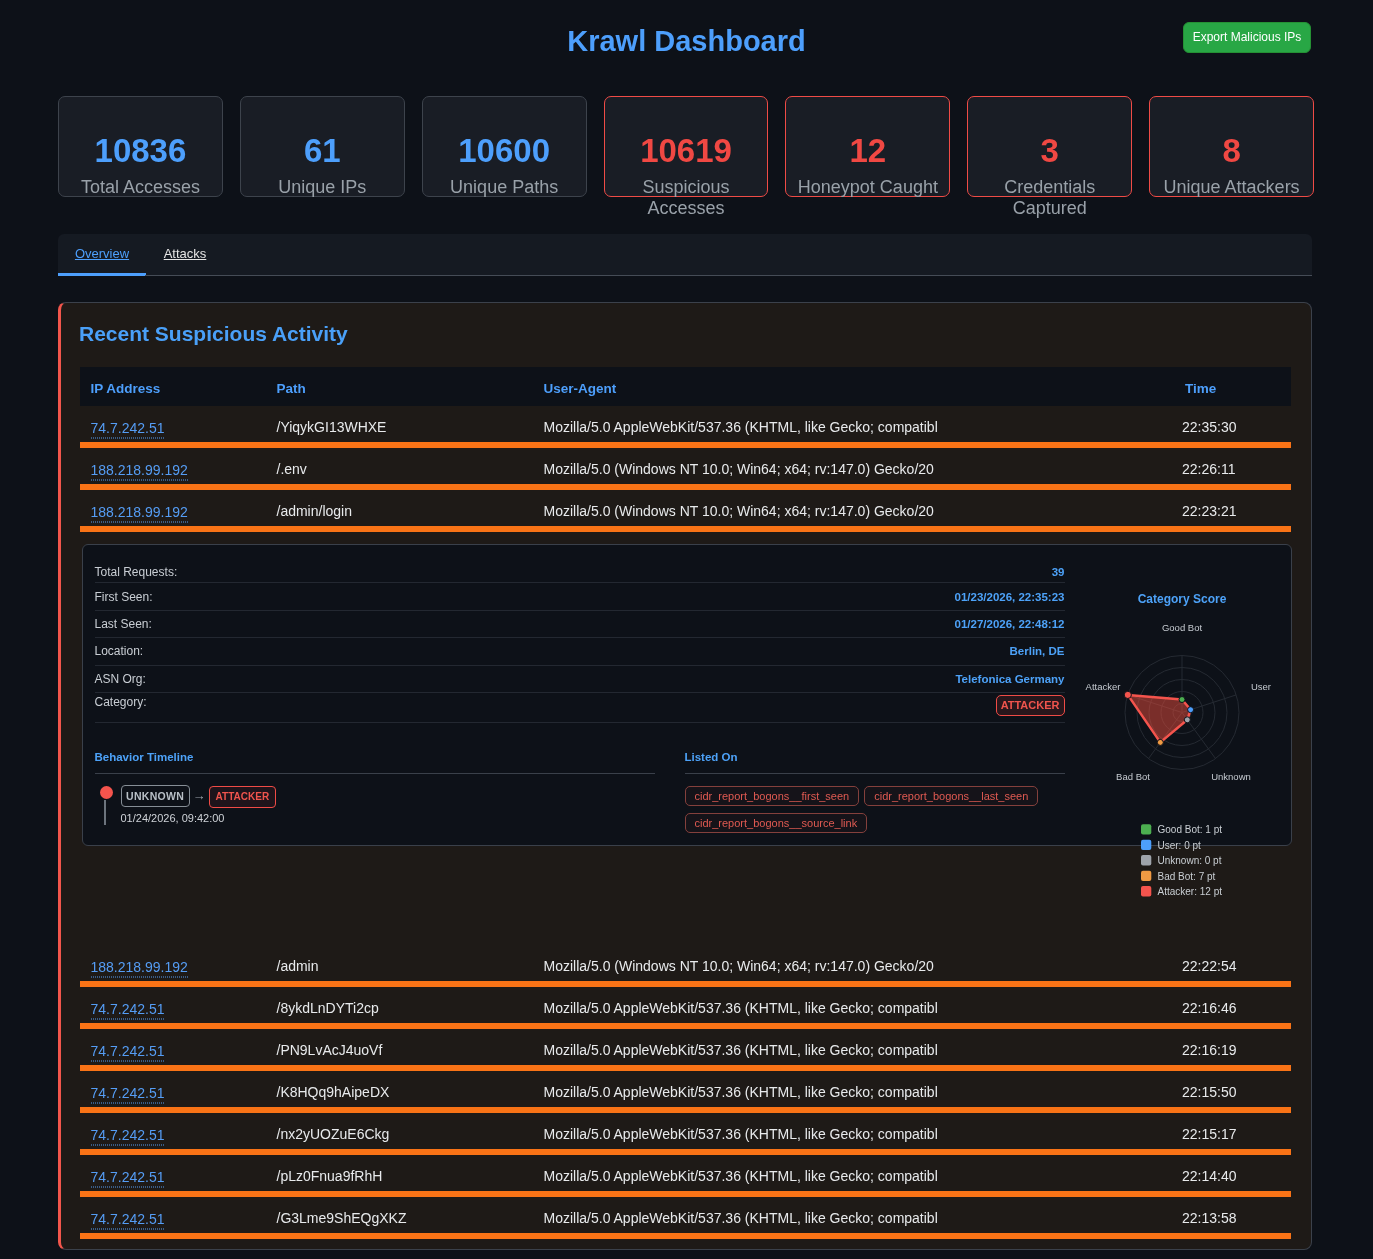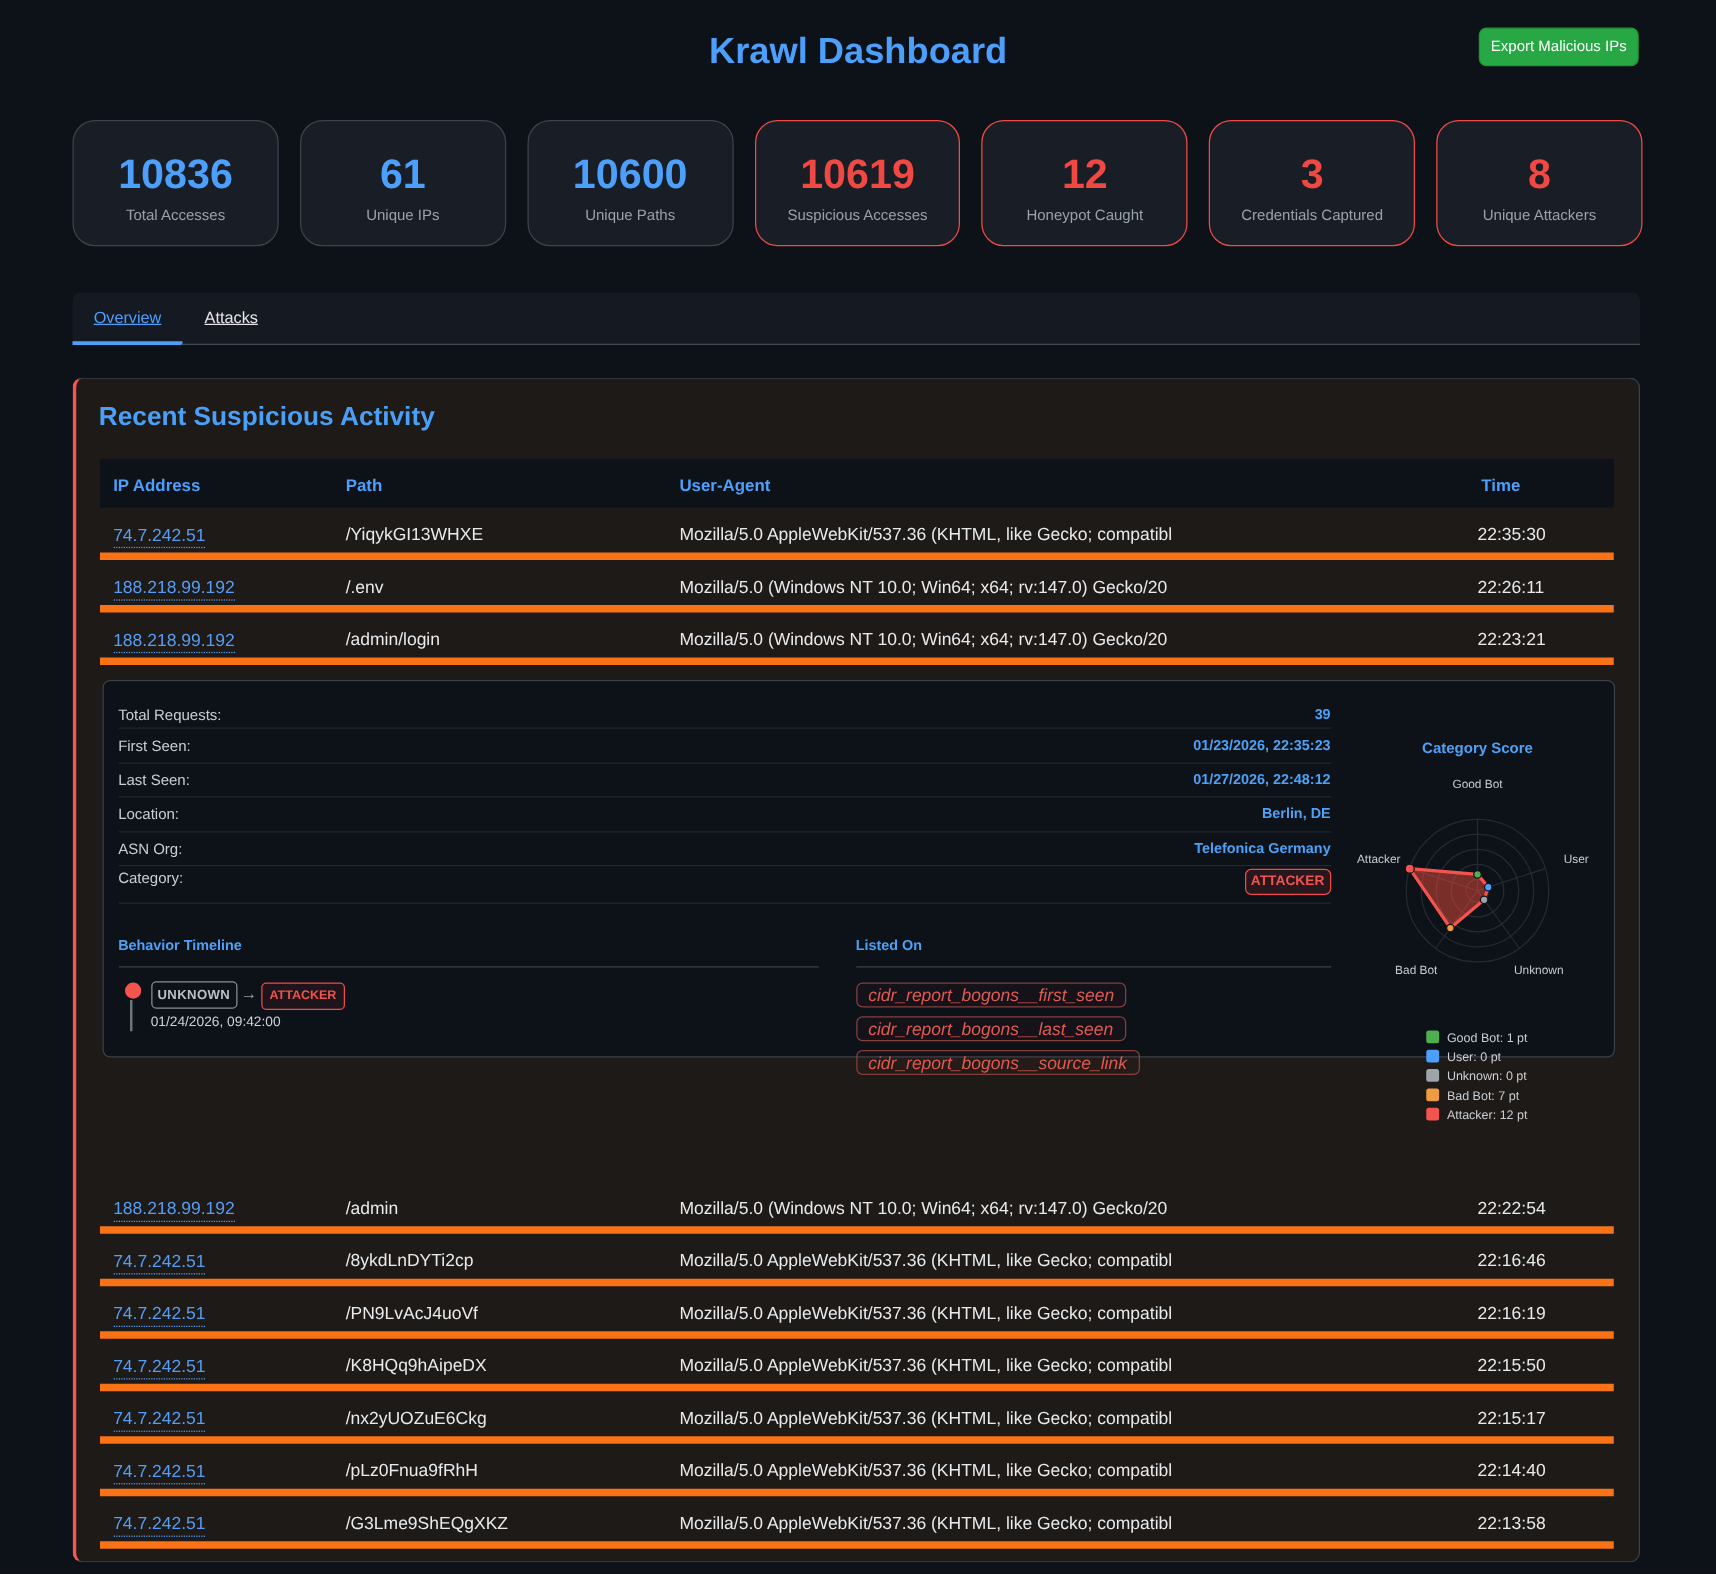--- a/index.html
+++ b/index.html
@@ -1,25 +1,25 @@
 <!DOCTYPE html>
 <html><head>
 <meta charset="utf-8">
 <style>
 * { margin:0; padding:0; box-sizing:border-box; }
 html,body { background:#0d1118; }
 body { width:1373px; height:1259px; position:relative; font-family:"Liberation Sans", sans-serif; color:#e8eaec; overflow:hidden; }
 .h1 { position:absolute; top:25px; left:0; width:100%; text-align:center; font-size:29px; font-weight:bold; color:#4d9ffc; }
 .btn { position:absolute; top:22px; left:1183px; width:128px; height:31px; background:#28a745; border:1px solid #259134; border-radius:6px; color:#fff; font-size:12px; text-align:center; line-height:29px; }
 .stats { position:absolute; top:96px; left:58px; width:1256px; display:flex; gap:17px; }
-.scard { flex:1; height:101px; background:#191d25; border:1px solid #3d434c; border-radius:18px; text-align:center; padding-top:22px; }
+.scard { flex:1; height:101px; background:#191d25; border:1px solid #3d434c; border-radius:7px; text-align:center; padding-top:34px; }
 .scard.red { border-color:#ef4b46; }
 .scard .num { font-size:33px; font-weight:bold; color:#4d9ffc; line-height:40px; }
 .scard.red .num { color:#f04843; }
-.scard .lbl { font-size:12px; color:#99a1a9; margin-top:6px; }
+.scard .lbl { font-size:18px; color:#99a1a9; margin-top:6px; }
 .tabs { position:absolute; top:234px; left:58px; width:1254px; height:42px; background:#151a22; border-radius:6px 6px 0 0; }
 .tab { position:absolute; top:0; height:41.5px; font-size:13px; line-height:40px; text-align:center; border-bottom:3px solid transparent; }
 .tab.active { left:0; width:88px; color:#4d9ffc; border-bottom-color:#4d9ffc; }
 .tab.idle { left:90px; width:74px; color:#e5e5e5; }
 .tab span { text-decoration:underline; }
 .tabline { position:absolute; top:40.5px; left:87px; right:0; height:1px; background:#454c56; }
 .card { position:absolute; top:302px; left:58px; width:1254px; height:948px; background:#1e1a17; border:1px solid #3b414b; border-left:3px solid #f2564c; border-radius:8px; }
 .ctitle { position:absolute; top:19px; left:18px; font-size:21px; font-weight:bold; color:#4aa0f8; }
 .tbl { position:absolute; top:64px; left:18.5px; width:1211px; }
 .thead { position:relative; height:39px; background:#0d1118; font-size:13.5px; font-weight:bold; color:#4d9ffc; }
@@ -43,21 +43,21 @@
 .lo-h { top:206px; left:602px; width:380px; }
 .timeline { position:absolute; top:236px; left:12px; }
 .tl-marker { position:absolute; left:5px; top:4.5px; width:13px; height:13px; border-radius:50%; background:#f4544d; }
 .tl-line { position:absolute; left:9.5px; top:19px; width:2px; height:25px; background:#6c747d; }
 .tl-badges { position:absolute; left:26px; top:4px; white-space:nowrap; }
 .b-unk { display:inline-block; border:1px solid #868e96; color:#b9c0c7; border-radius:4px; font-size:10.5px; font-weight:bold; letter-spacing:0.3px; padding:4px 4.5px; }
 .arr { color:#9aa1a9; font-size:13px; margin:0 3px; }
 .b-att2 { display:inline-block; border:1px solid #ef4b46; color:#f0544d; border-radius:4px; font-size:10px; font-weight:bold; padding:4.5px 6px; background:rgba(240,70,60,0.08); }
 .tl-date { position:absolute; left:26px; top:31px; font-size:11px; color:#cfd3d8; white-space:nowrap; }
 .lo-badges { position:absolute; top:241px; left:602px; width:390px; display:flex; flex-wrap:wrap; gap:7px 5px; }
-.lo-b { border:1px solid #84403c; color:#e05a52; border-radius:5px; font-size:14px; padding:0 9px; height:20px; line-height:19px; background:rgba(240,70,60,0.04);font-style:italic; }
+.lo-b { border:1px solid #84403c; color:#e05a52; border-radius:5px; font-size:11px; padding:0 9px; height:20px; line-height:19px; background:rgba(240,70,60,0.04); }
 .radar { position:absolute; left:993px; top:0; }
 </style>
 </head>
 <body>
 <div class="h1">Krawl Dashboard</div>
 <div class="btn">Export Malicious IPs</div>
 <div class="stats">
   <div class="scard">
       <div class="num">10836</div>
       <div class="lbl">Total Accesses</div>

